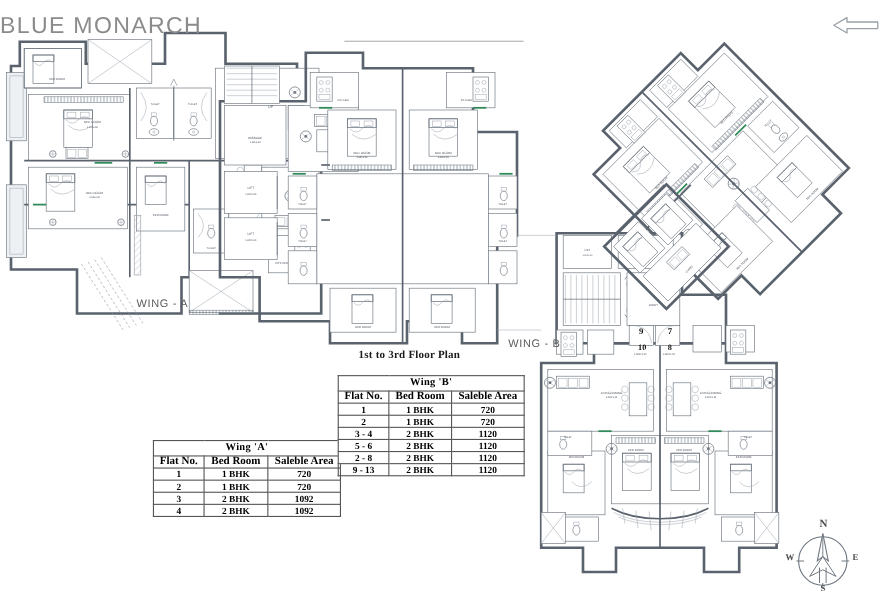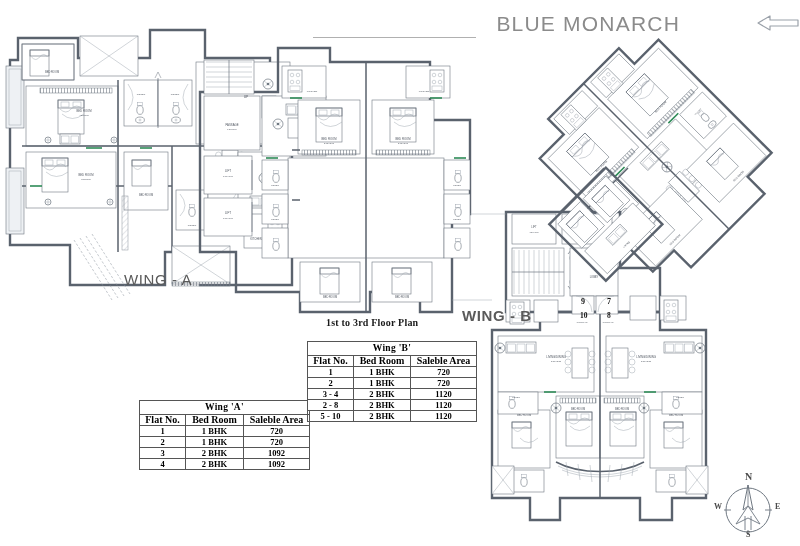--- a/index.html
+++ b/index.html
@@ -4,36 +4,36 @@
 <style>
   html,body{margin:0;padding:0;background:#ffffff;}
   body{
     width:800px;height:546px;position:relative;overflow:hidden;
     font-family:"Liberation Sans",sans-serif;color:#333;
   }
   #plan{position:absolute;left:0;top:0;width:800px;height:546px;}
 
   
   .title{
-    position:absolute;left:0;top:12px;width:680px;text-align:right;
+    position:absolute;left:0;top:12px;width:680px;text-align:left;
     font-family:"Liberation Sans",sans-serif;
     font-size:21px;letter-spacing:1.2px;color:#8b8b8b;
     font-weight:400;
   }
   .title-rule{
     position:absolute;left:313px;top:37px;width:163px;height:1px;background:#b0b0b0;
   }
 
   
   .wing-label{
-    position:absolute;font-size:15px;letter-spacing:.6px;color:#5a5a5a;
+    position:absolute;font-size:10px;letter-spacing:.6px;color:#5a5a5a;
     font-family:"Liberation Sans",sans-serif;white-space:nowrap;
   }
   #wing-a-label{left:124px;top:271px;}
-  #wing-b-label{left:462px;top:307px;font-weight:bold;}
+  #wing-b-label{left:462px;top:307px;}
 
   
   .floor-caption{
     position:absolute;left:326px;top:317px;
     font-family:"Liberation Serif",serif;font-weight:bold;font-size:10px;
     color:#1a1a1a;letter-spacing:.2px;white-space:nowrap;text-align:right;
   }
 
   
   table.legend{
@@ -608,26 +608,31 @@
         <td class="c1">2</td>
         <td class="c2">1 BHK</td>
         <td class="c3">720</td>
       </tr>
       <tr>
         <td class="c1">3 - 4</td>
         <td class="c2">2 BHK</td>
         <td class="c3">1120</td>
       </tr>
       <tr>
+        <td class="c1">5 - 6</td>
+        <td class="c2">2 BHK</td>
+        <td class="c3">1120</td>
+      </tr>
+      <tr>
         <td class="c1">2 - 8</td>
         <td class="c2">2 BHK</td>
         <td class="c3">1120</td>
       </tr>
       <tr>
-        <td class="c1">5 - 10</td>
+        <td class="c1">9 - 13</td>
         <td class="c2">2 BHK</td>
         <td class="c3">1120</td>
       </tr>
     </tbody>
 </table>
 
 <div id="compass">
   <svg viewBox="0 0 72 72" width="72" height="72">
     <circle cx="36" cy="38" r="22" fill="none" stroke="#6e7781" stroke-width="1"></circle>
     <path d="M36 13 L31 38 L36 34 L41 38 Z" fill="#ffffff" stroke="#6e7781" stroke-width="1"></path>

